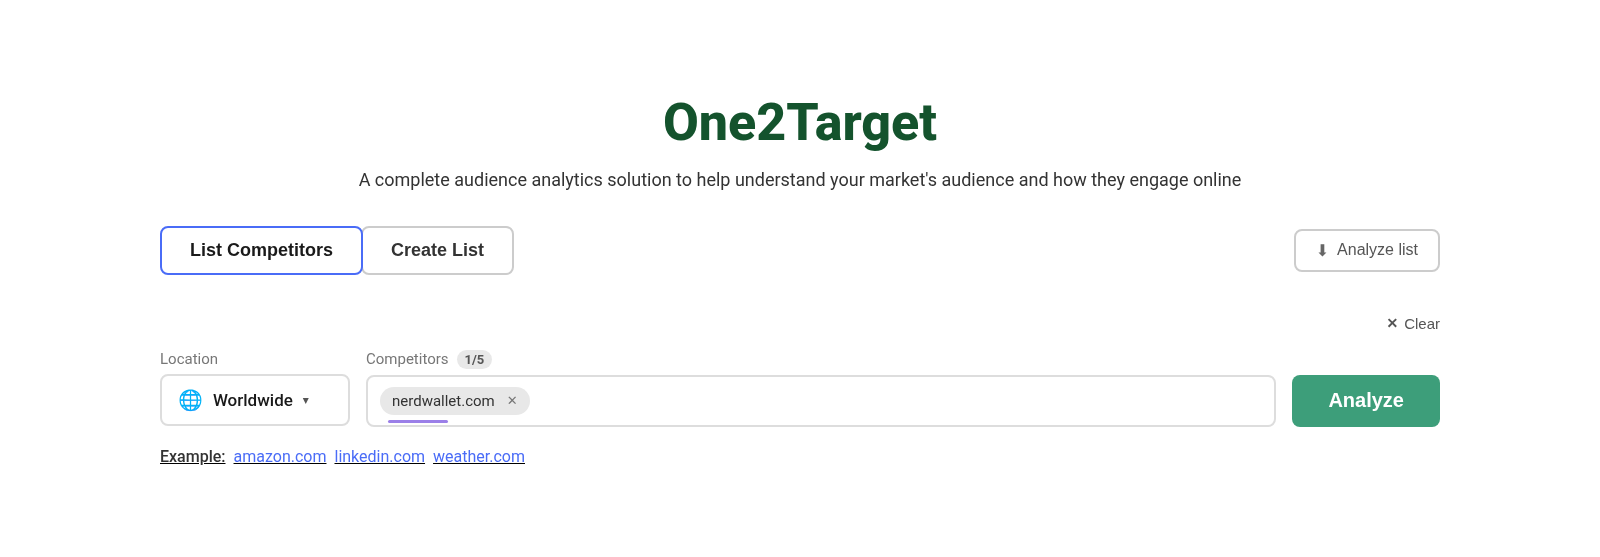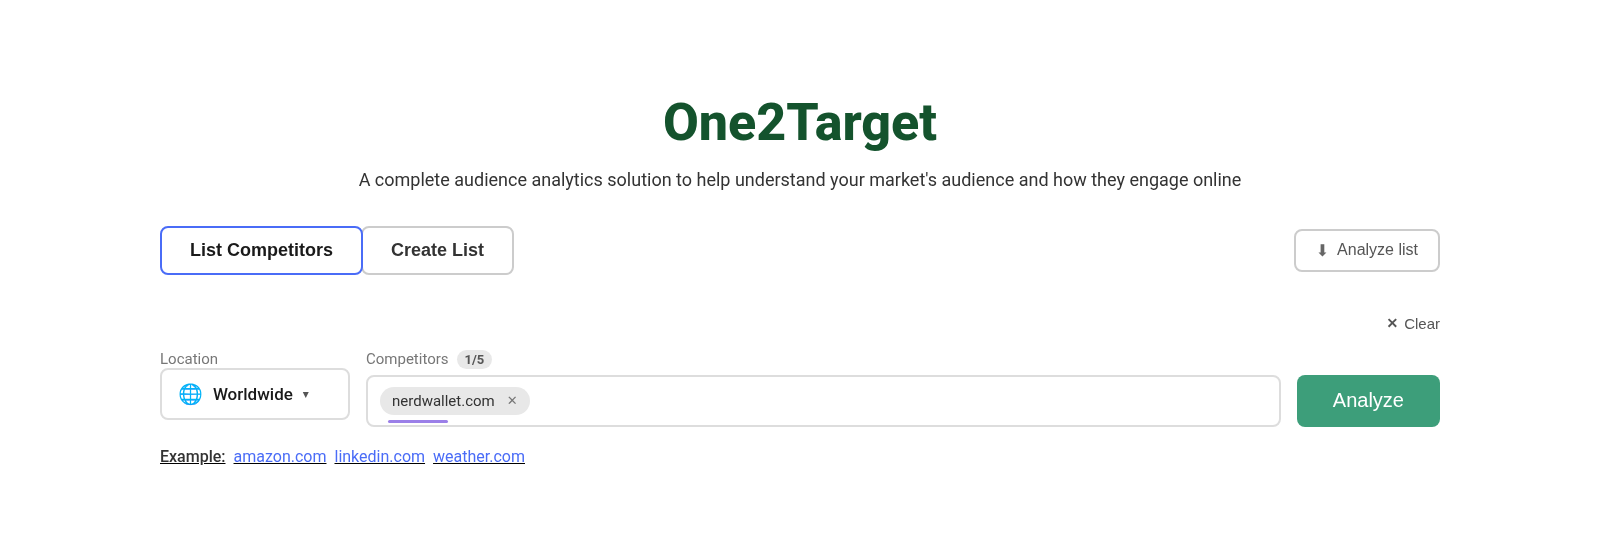--- a/index.html
+++ b/index.html
@@ -106,20 +106,21 @@
       width: 100%;
       display: flex;
       align-items: flex-start;
       gap: 16px;
       margin-bottom: 20px;
     }
 
     .field-group {
       display: flex;
       flex-direction: column;
+      gap: 6px;
     }
 
     .field-label {
       font-size: 15px;
       color: #777777;
       font-weight: 400;
     }
 
     .field-label-with-badge {
       display: flex;
@@ -228,21 +229,21 @@
       cursor: pointer;
       background: none;
       border: none;
       white-space: nowrap;
       padding: 12px 0;
     }
 
     .analyze-button {
       padding: 14px 36px;
       font-size: 20px;
-      font-weight: 400;
+      font-weight: 700;
       color: #ffffff;
       background: #3d9e7a;
       border: none;
       border-radius: 8px;
       cursor: pointer;
       white-space: nowrap;
       align-self: flex-end;
       height: 52px;
       display: flex;
       align-items: center;

